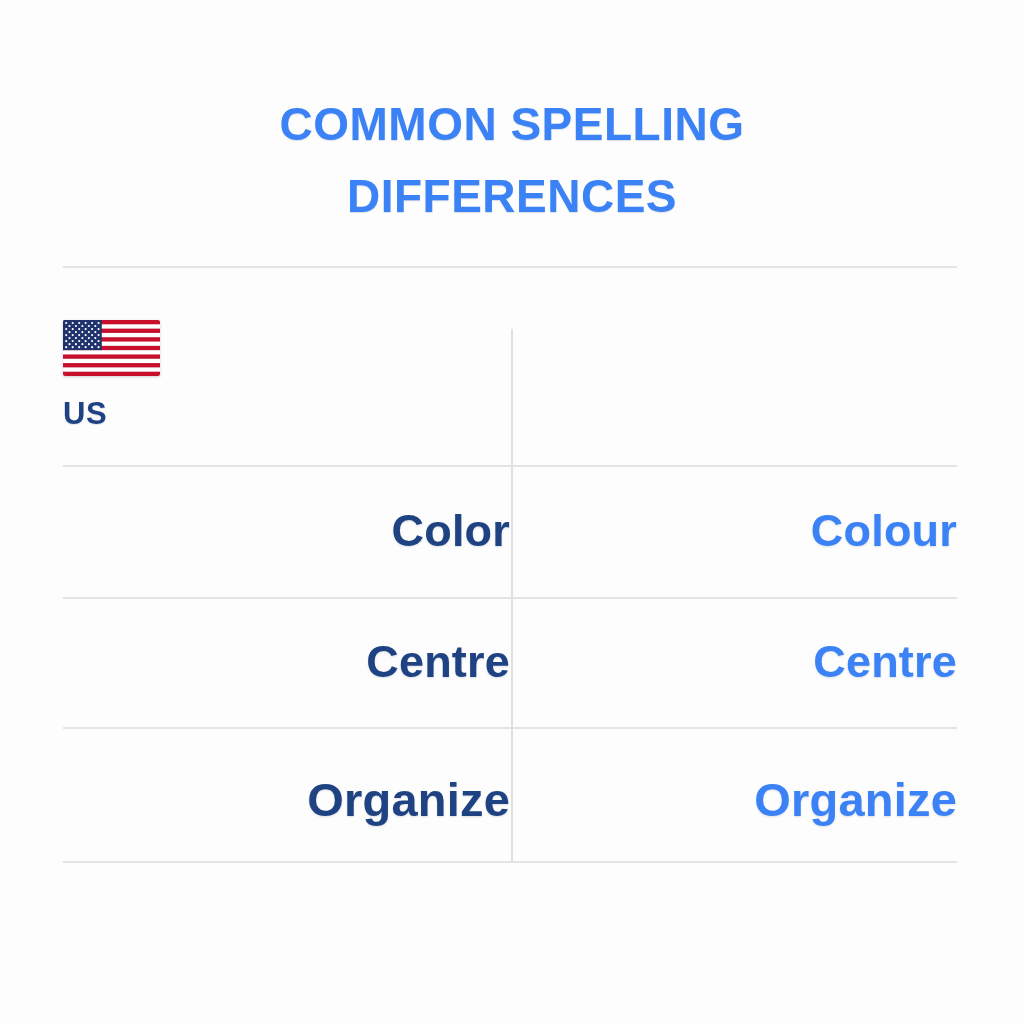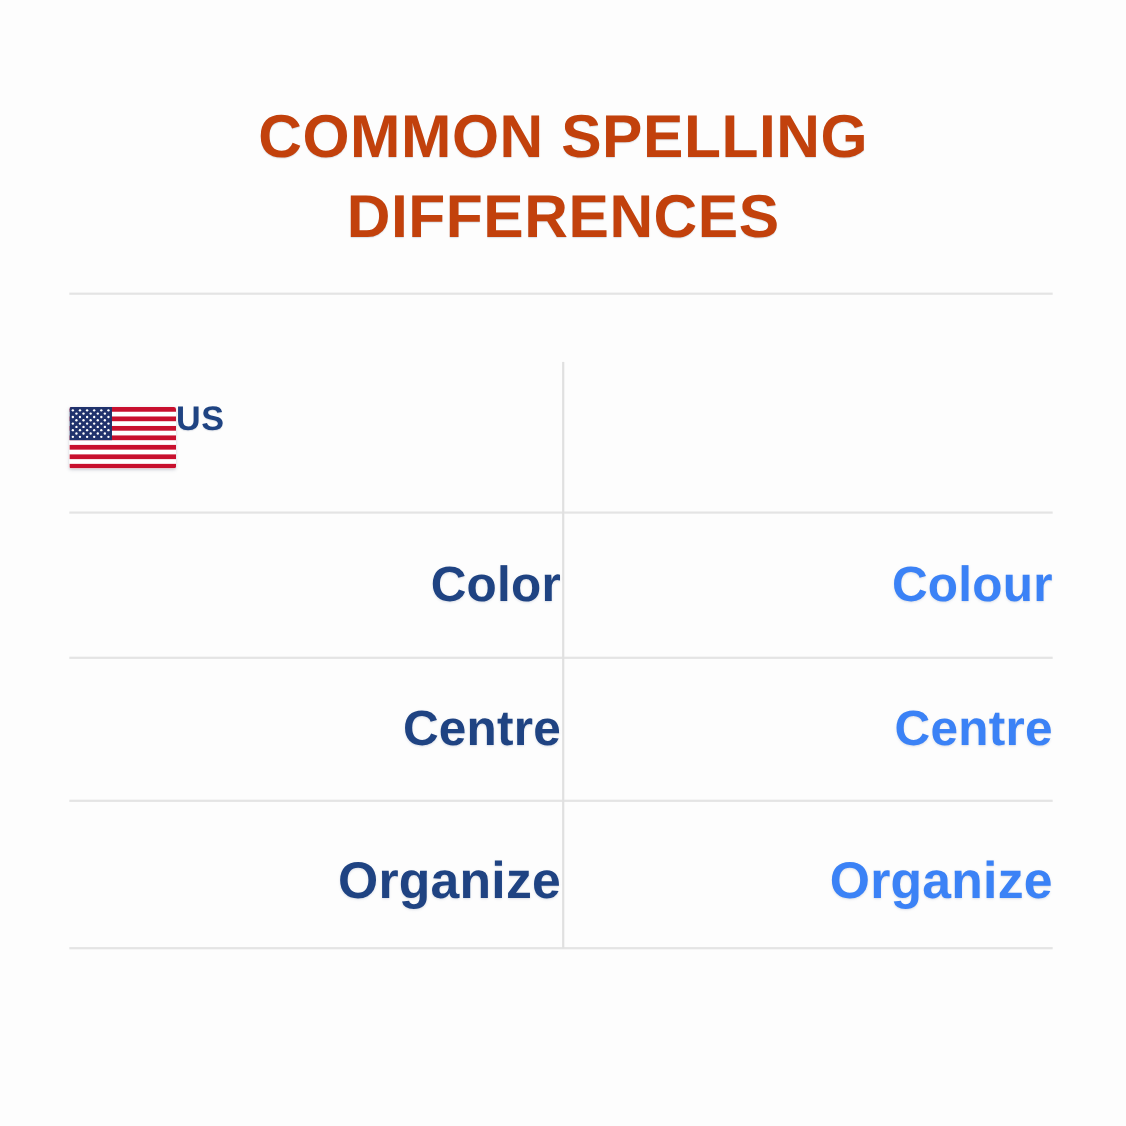--- a/index.html
+++ b/index.html
@@ -26,24 +26,24 @@
     position: absolute;
     left: 0;
     top: 88px;
     width: 1024px;
     text-align: center;
   }
   .title-line {
     display: block;
     font-family: "Liberation Sans", sans-serif;
     font-weight: bold;
-    font-size: 55px;
+    font-size: 46px;
     line-height: 72px;
     letter-spacing: 0.5px;
-    color: #c2410c;
+    color: #3b82f6;
     text-transform: uppercase;
     text-shadow: 0 1px 1px rgba(140,155,180,0.30);
   }
 
   
   .table-area {
     position: absolute;
     left: 63px;
     top: 266px;
     width: 894px;
@@ -79,22 +79,22 @@
     top: 0;
     width: 894px;
     height: 199px;
   }
   .header-cell {
     position: absolute;
     top: 0;
     width: 447px;
     height: 210px;
     display: flex;
-    flex-direction: row;
-    align-items: center;
+    flex-direction: column;
+    align-items: flex-start;
     justify-content: flex-start;
   }
   .header-cell.us { left: 0; }
   .header-cell.uk { left: 447px; }
 
   .flag {
     margin-top: 54px;
     width: 97px;
     height: 56px;
     border-radius: 2px;

